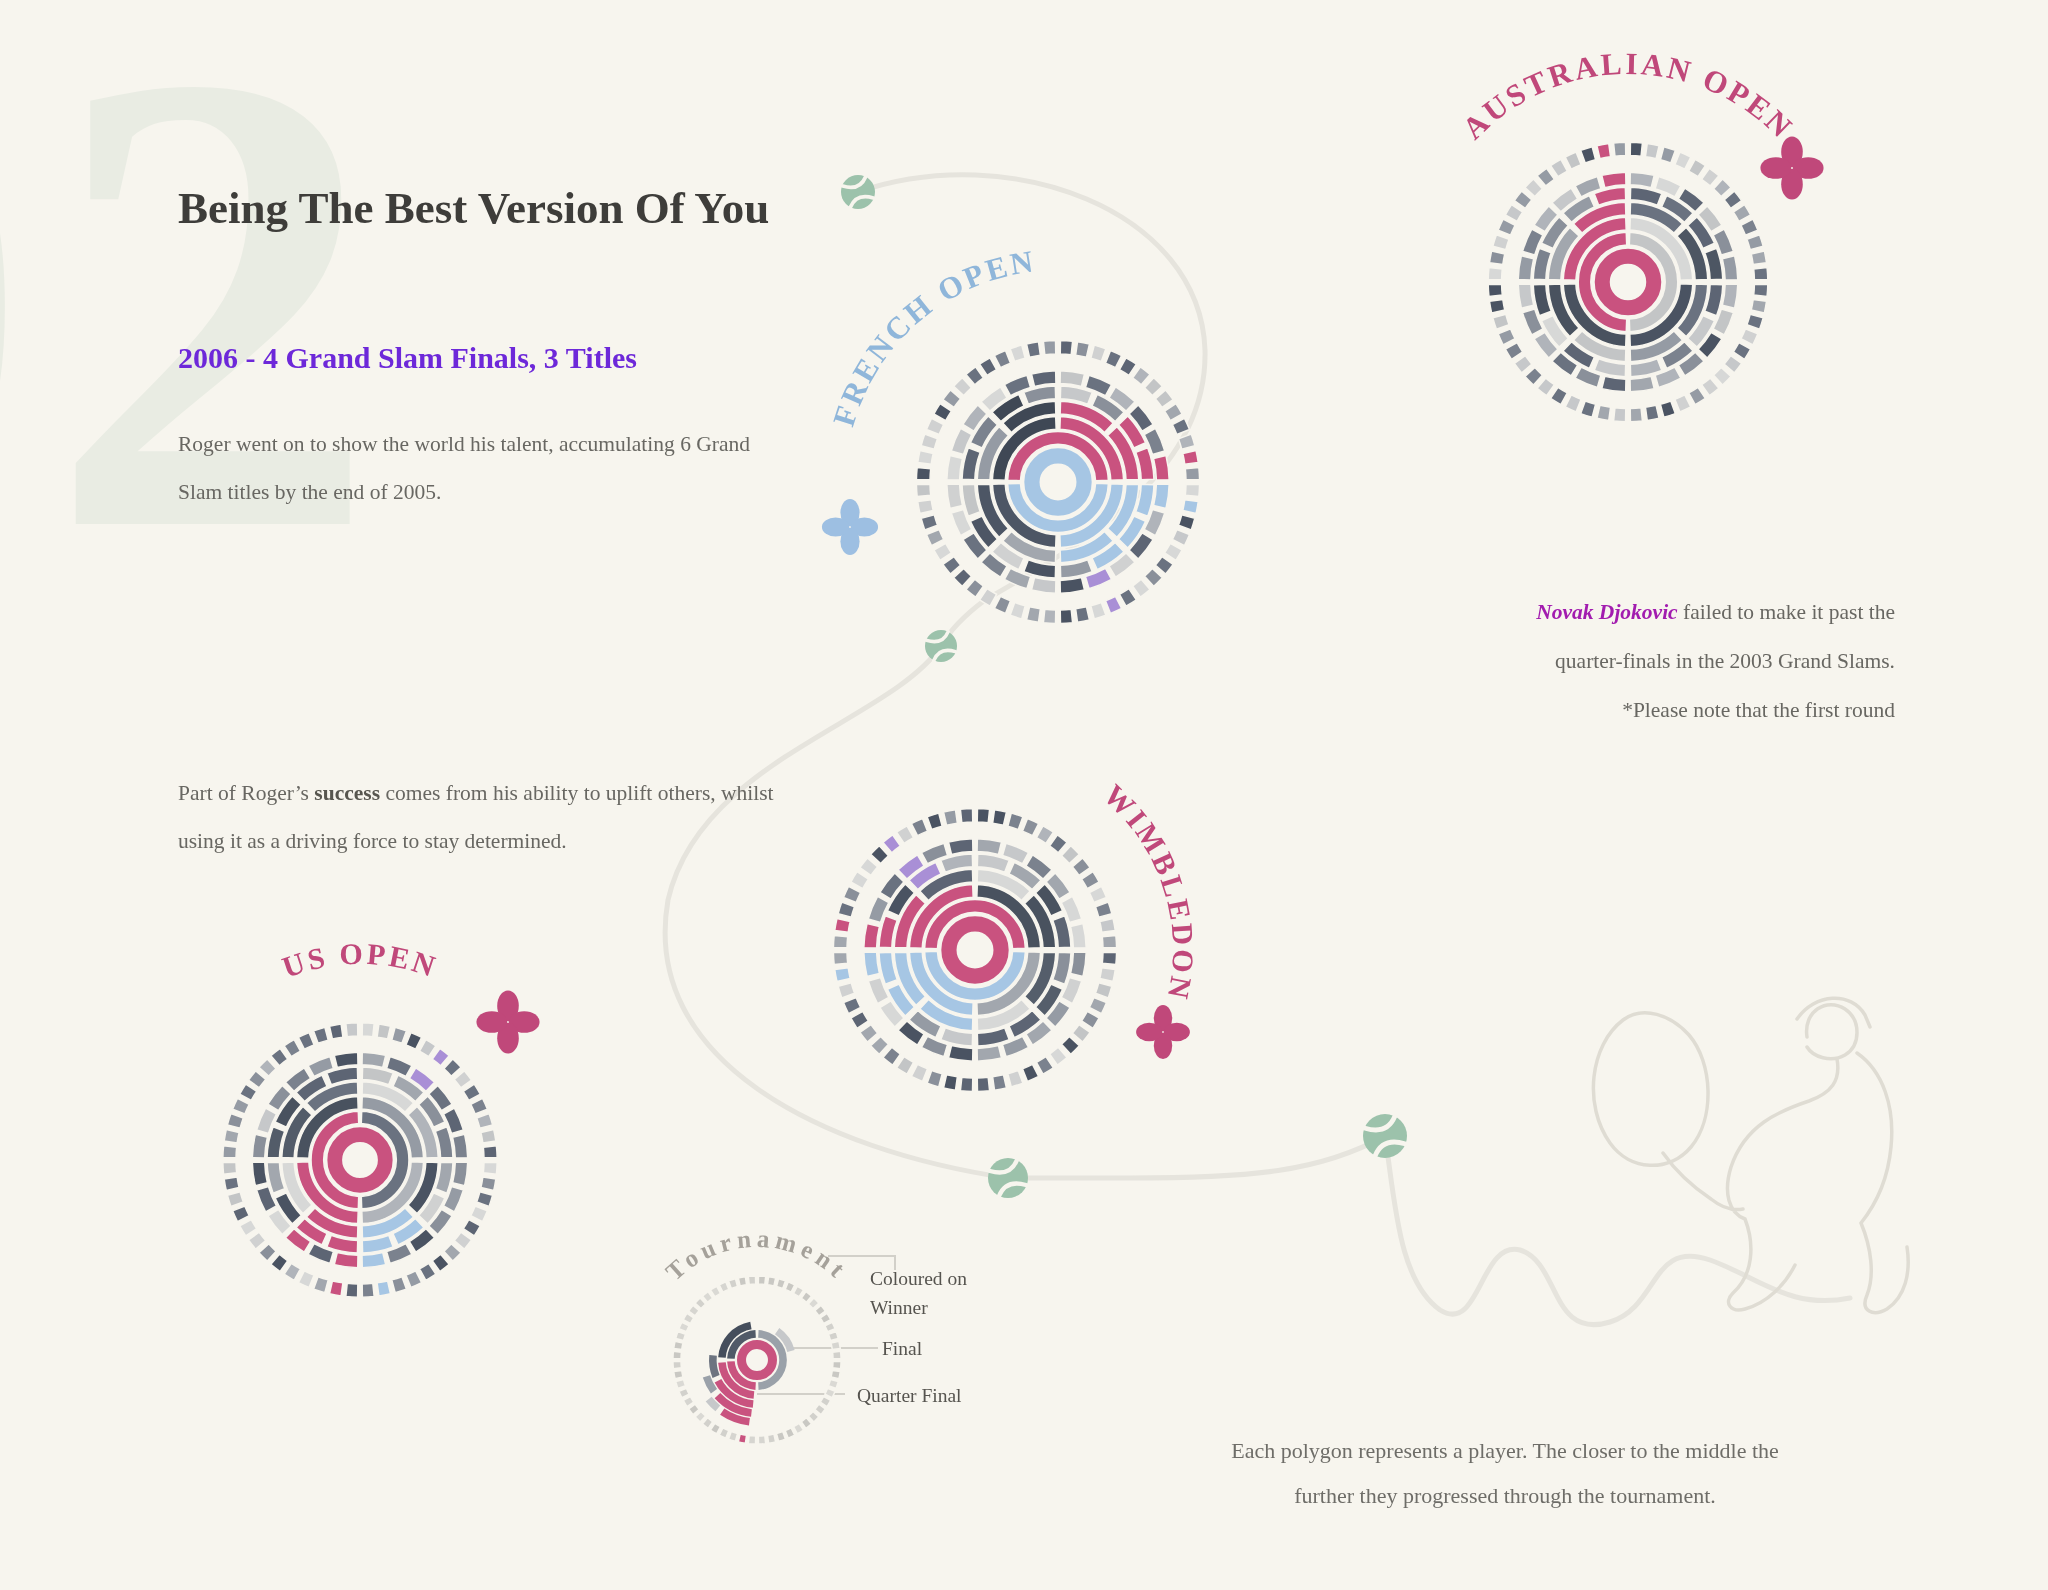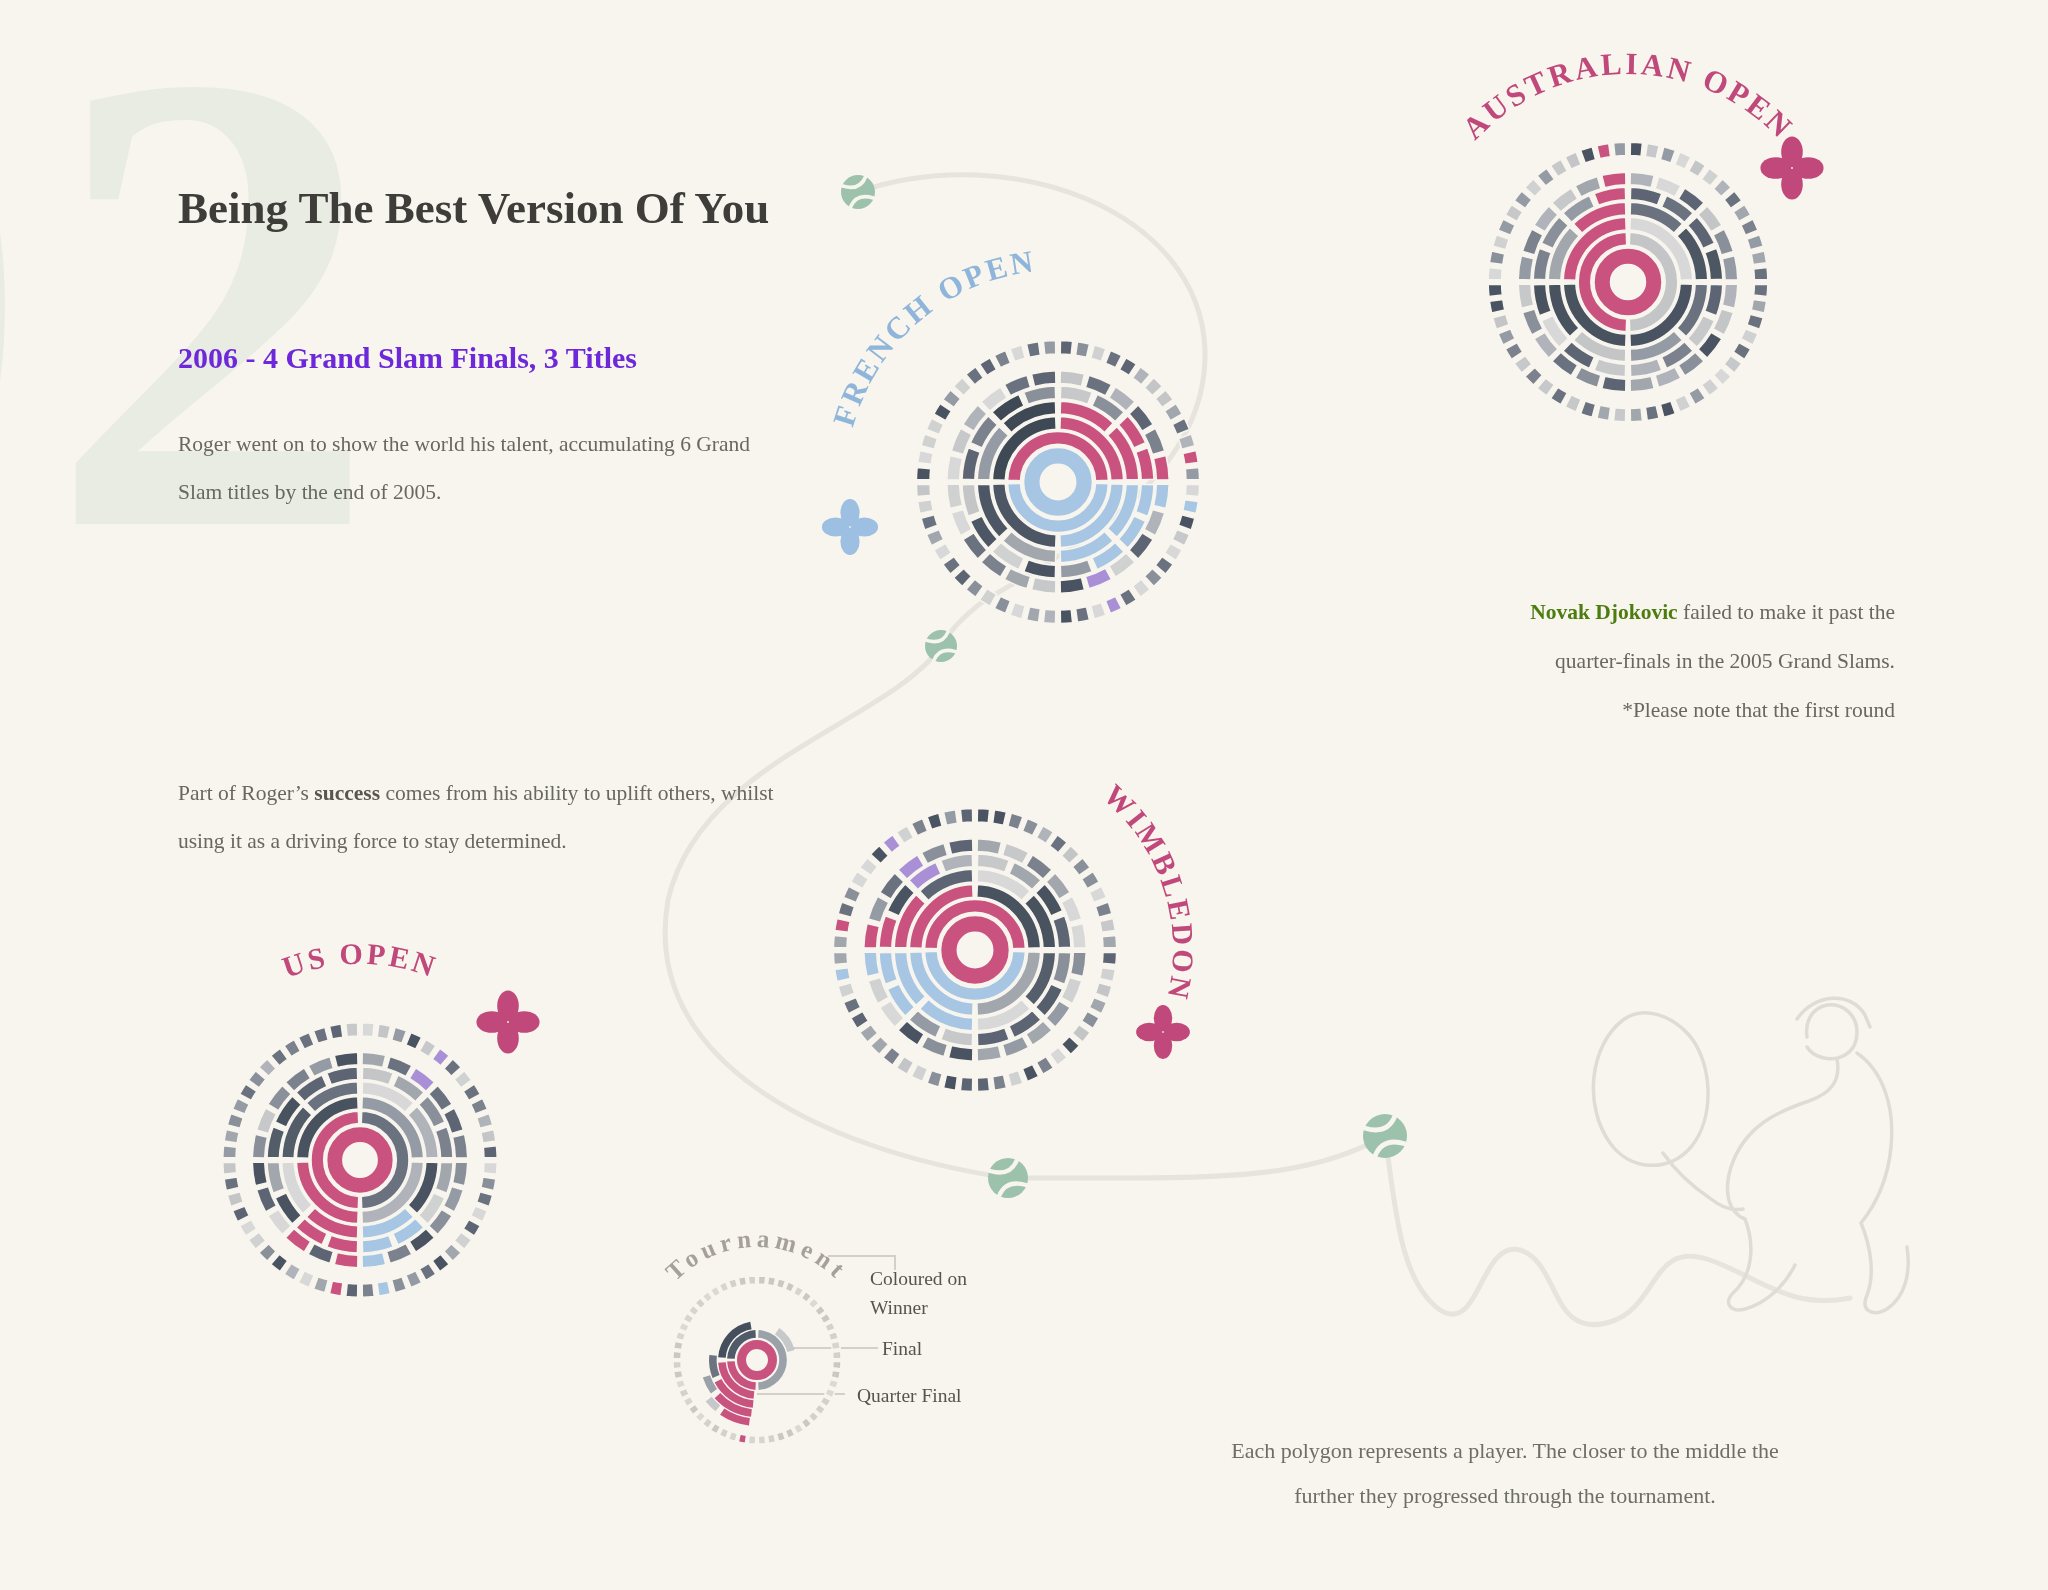--- a/index.html
+++ b/index.html
@@ -30,21 +30,21 @@
   }
   .para-1{top:398px;}
   .para-2{top:550px;}
   .para-3{top:747px;}
   .nadal-link{color:#93b9dc;font-weight:bold;}
   .bold-word{font-weight:bold;color:#57564f;}
   .side-note{
     position:absolute;right:153px;top:588px;width:620px;text-align:right;
     font-size:21.5px;line-height:2.28;color:#686762;
   }
-  .djokovic-name{color:#4d7c0f;font-weight:bold;}
+  .djokovic-name{color:#a21caf;font-weight:bold;font-style:italic;}
   .footer-note{
     position:absolute;right:153px;top:1428px;width:780px;text-align:center;
     font-size:22px;line-height:2.05;color:#6e6d68;
   }
   .legend-label{
     position:absolute;font-size:19.5px;color:#56544f;line-height:1.5;
   }
   .ll-winner{left:870px;top:1264px;width:135px;}
   .ll-final{left:882px;top:1334px;text-align:center;}
   .ll-qf{left:857px;top:1381px;width:160px;}
@@ -643,21 +643,21 @@
 
   <p class="para para-1">
     <span>Roger went on to show the world his talent, accumulating 6 Grand Slam titles by the end of 2005.</span>
   </p>
   <p class="para para-3">
     <span>Part of Roger’s </span><span class="bold-word">success</span><span> comes from his ability  to uplift others, whilst using it as a driving force to stay determined.</span>
   </p>
 
   <div class="side-note">
     <div><span class="djokovic-name">Novak Djokovic</span><span> failed to make it past the</span></div>
-    <div>quarter-finals in the 2005 Grand Slams.</div>
+    <div>quarter-finals in the 2003 Grand Slams.</div>
     <div>*Please note that the first round</div>
   </div>
 
   <div class="footer-note">
     <div>Each polygon represents a player. The closer to the middle the</div>
     <div>further they progressed through the tournament.</div>
   </div>
 
   <div class="legend-label ll-winner">Coloured on Winner</div>
   <div class="legend-label ll-final">Final</div>

